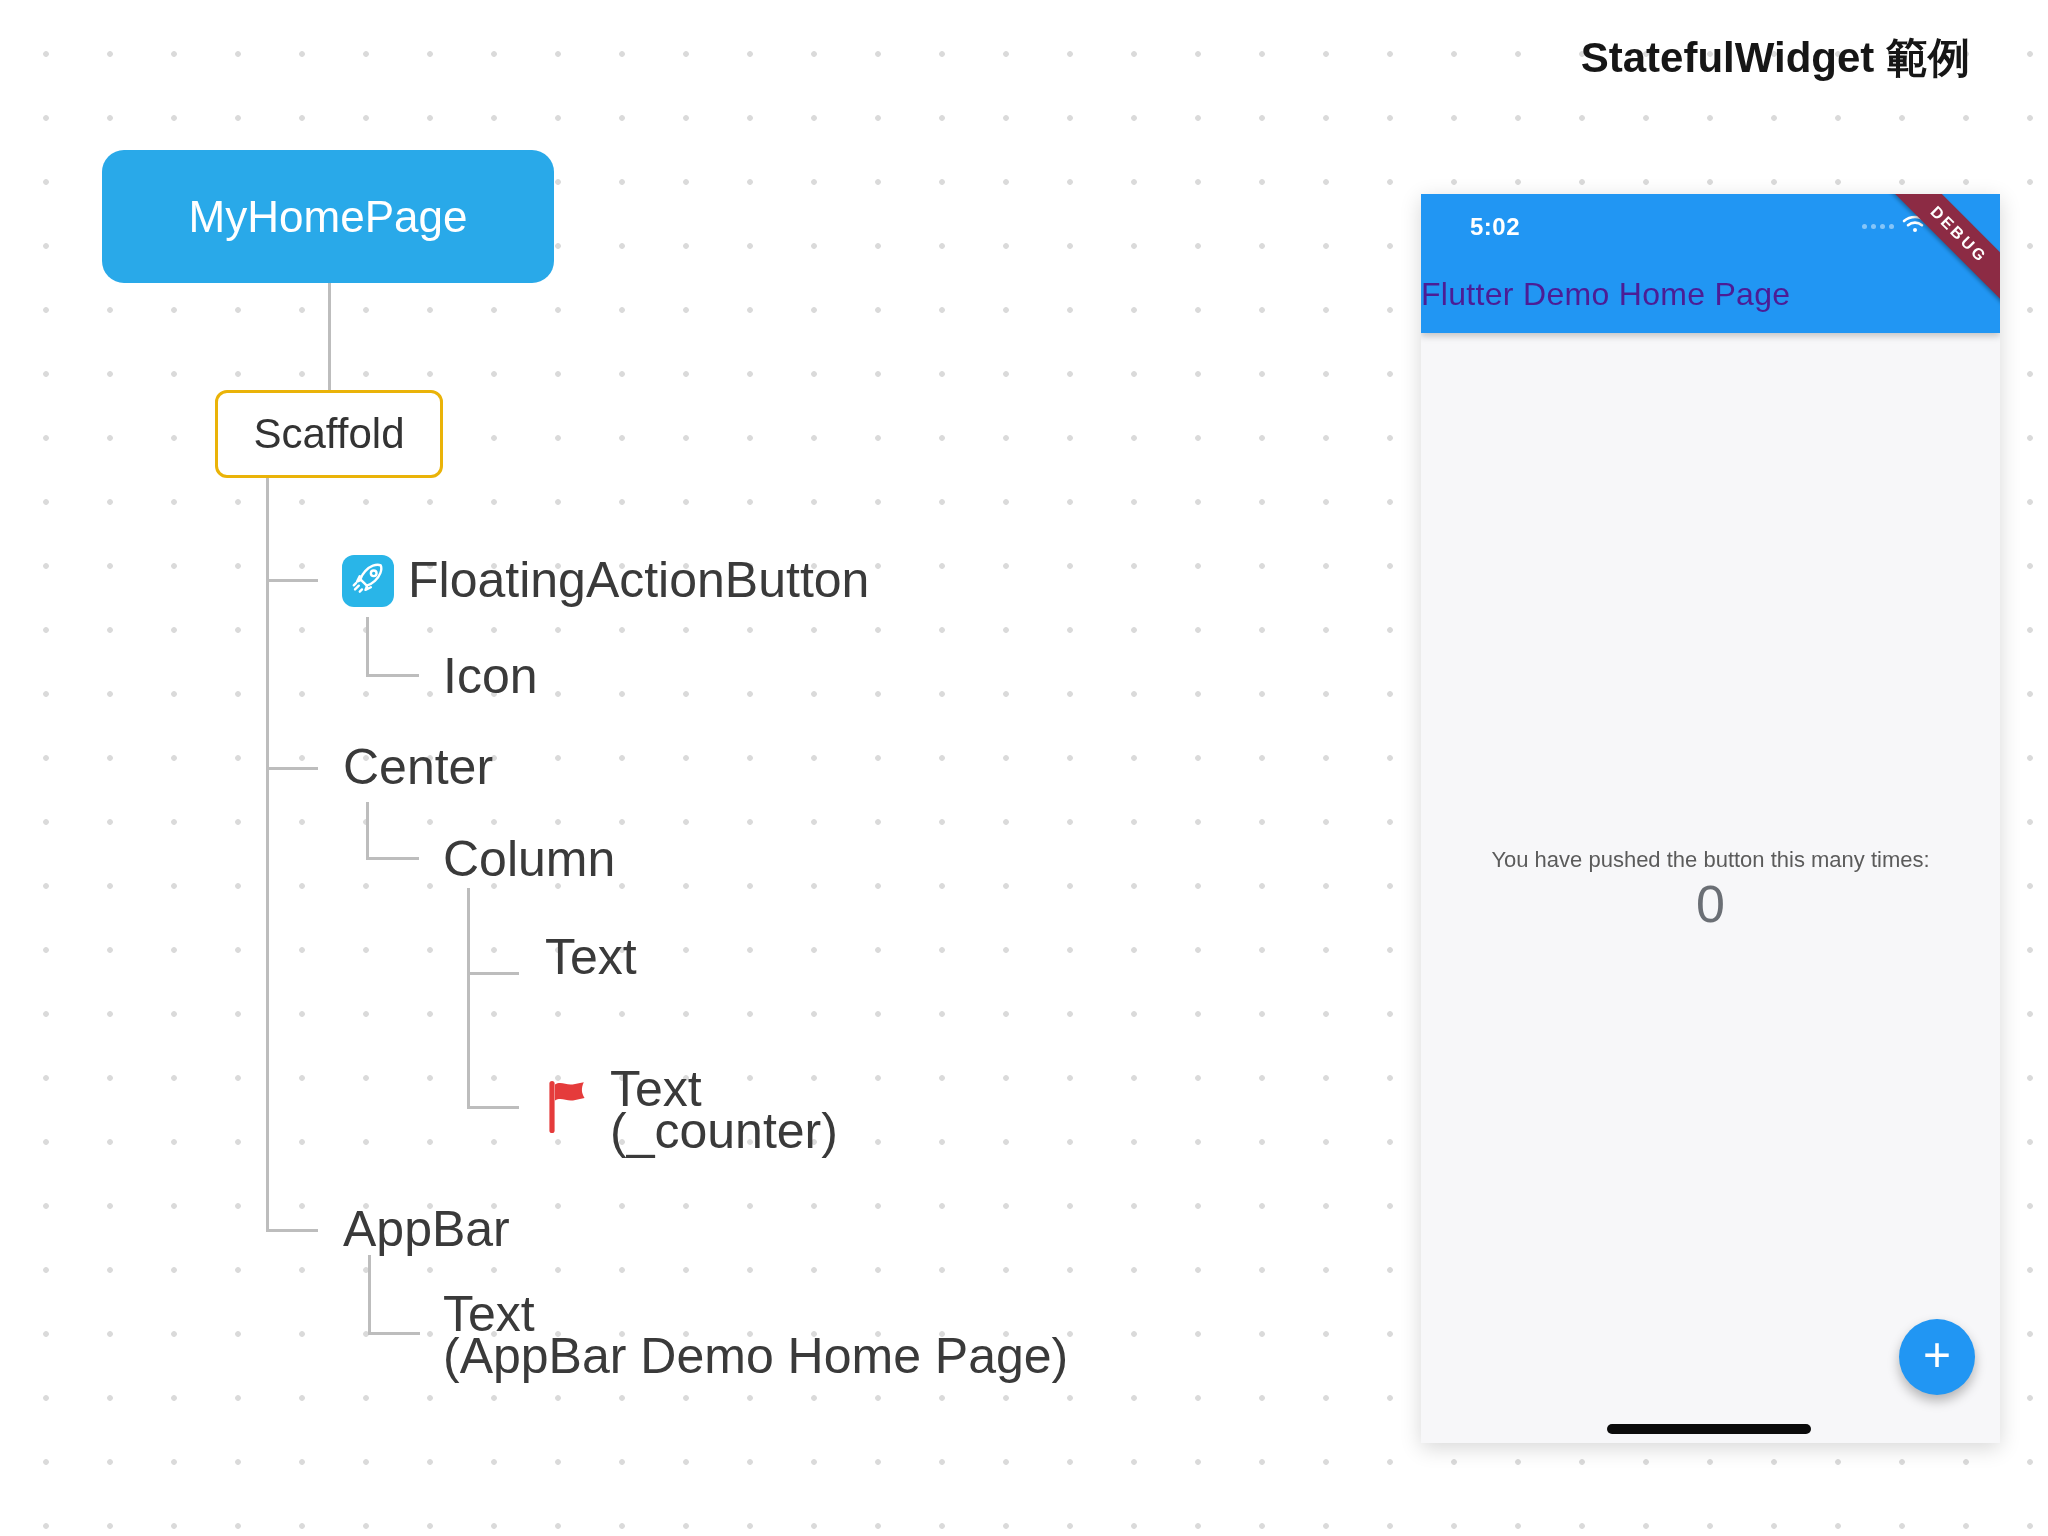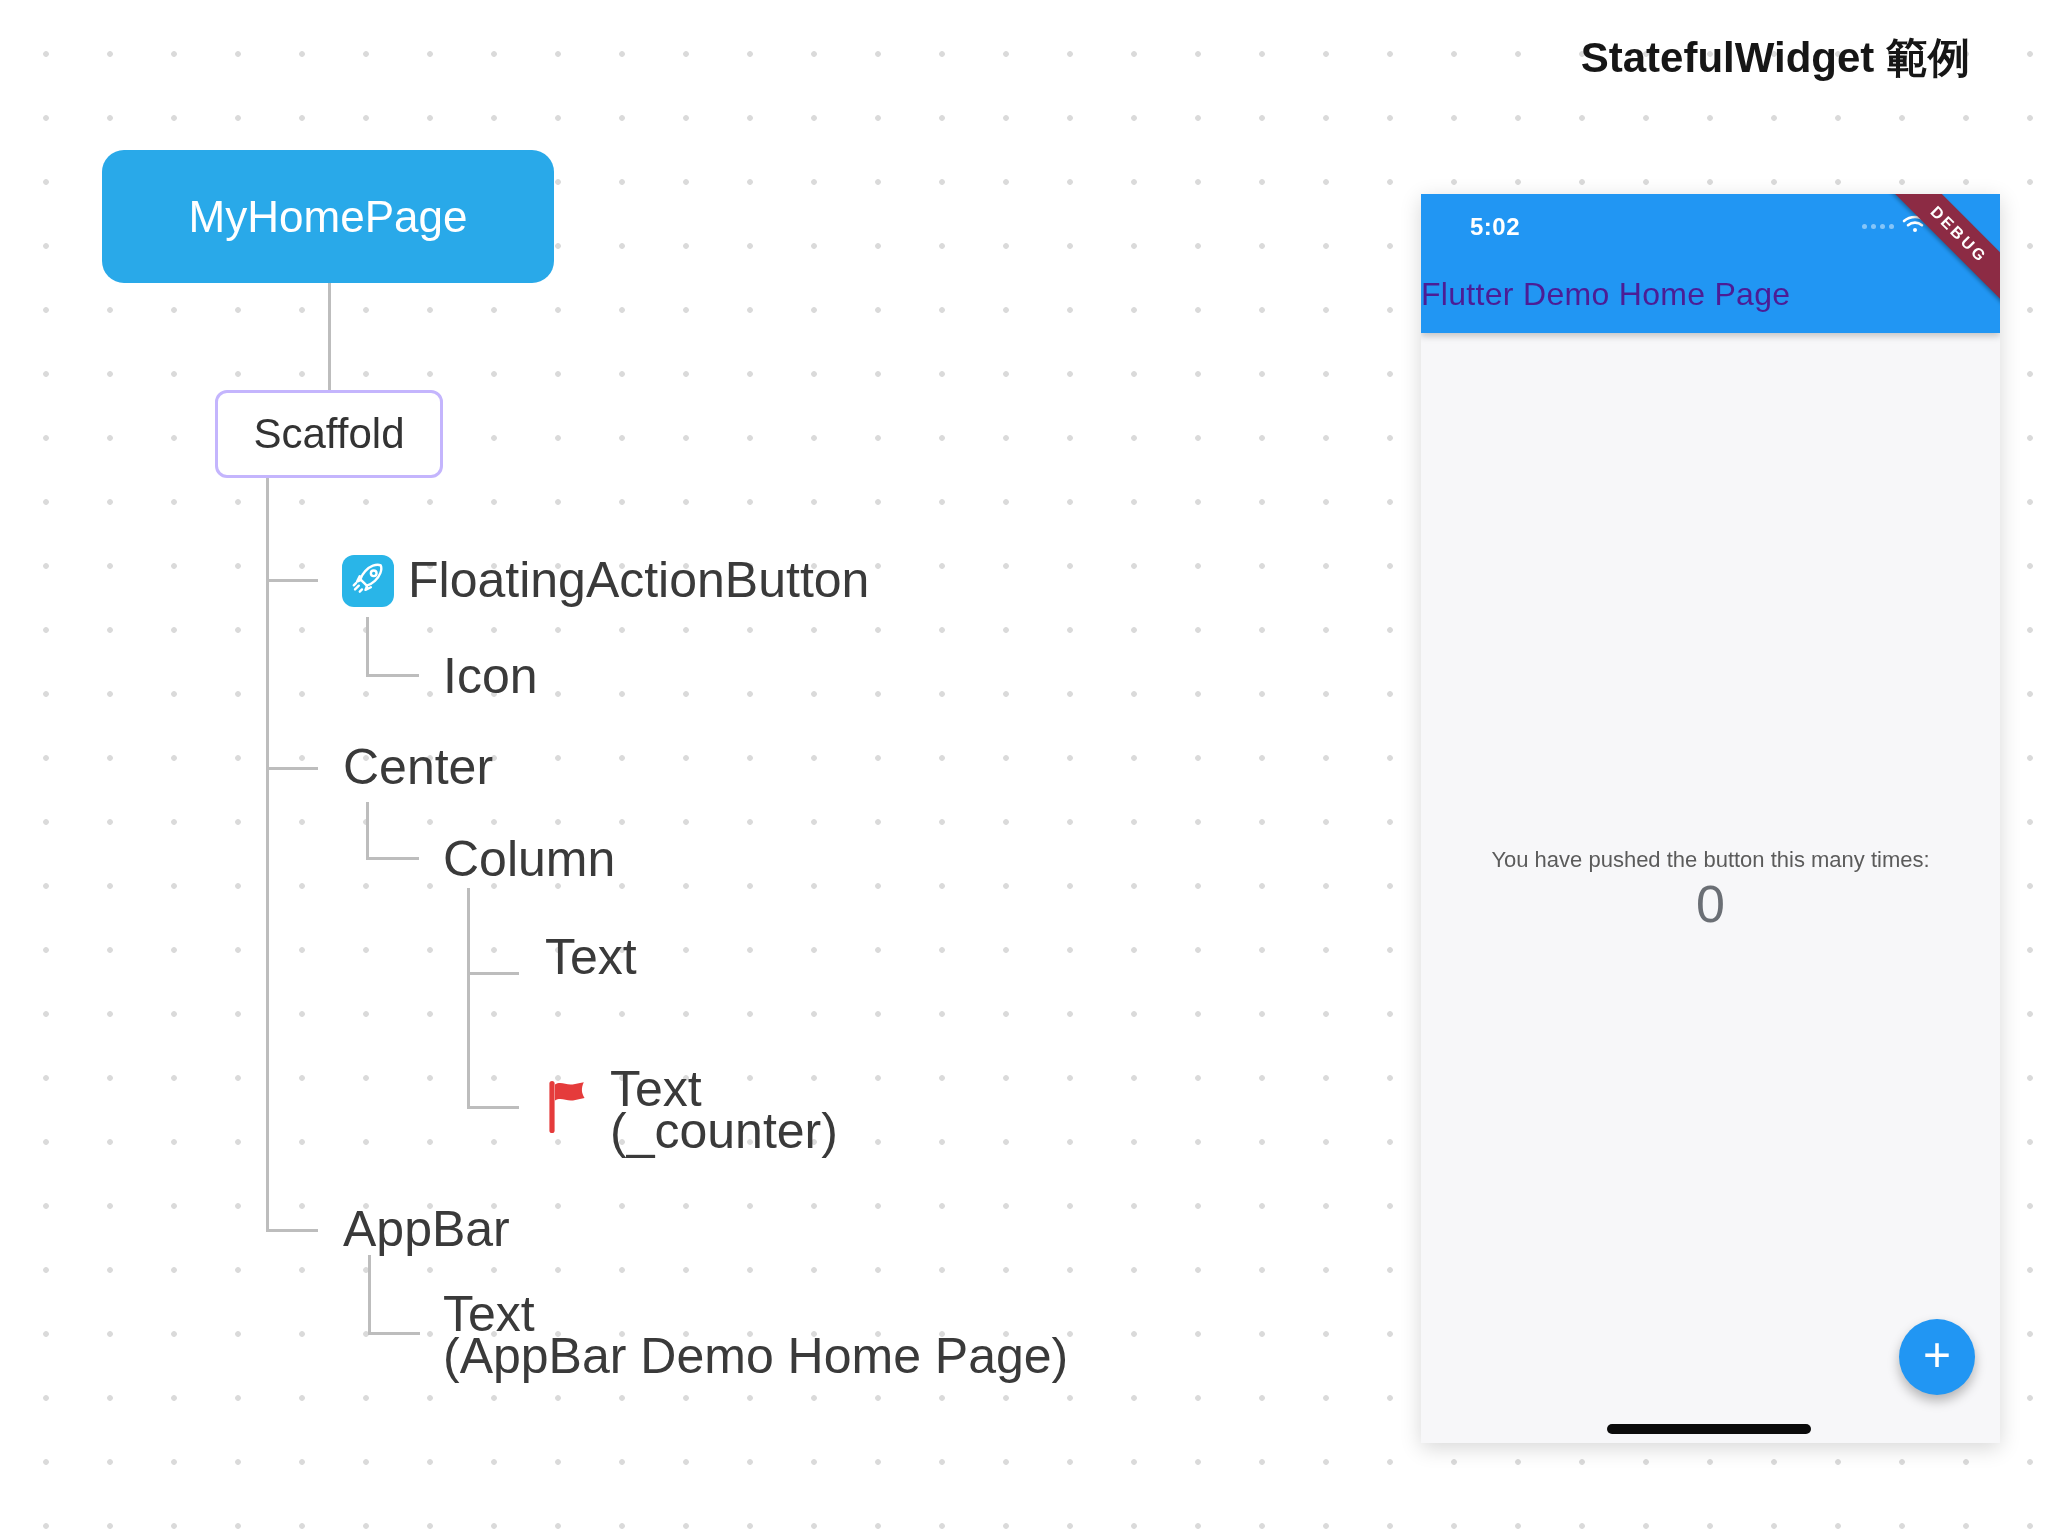--- a/index.html
+++ b/index.html
@@ -17,21 +17,21 @@
     text-align:right; font-size:42px; font-weight:700; color:#161616;
   }
   .root-box{
     position:absolute; left:102px; top:150px; width:452px; height:133px;
     background:#29a9e9; border-radius:22px;
     display:flex; align-items:center; justify-content:center;
     color:#ffffff; font-size:44px;
   }
   .scaffold-box{
     position:absolute; left:215px; top:390px; width:228px; height:88px;
-    background:#ffffff; border:3px solid #c4b5fd; border-radius:12px;
+    background:#ffffff; border:3px solid #eab308; border-radius:12px;
     box-sizing:border-box;
     display:flex; align-items:center; justify-content:center;
     color:#333333; font-size:42px;
   }
   .tline{position:absolute; background:#bdbdbd;}
   .tlabel{
     position:absolute; color:#3a3a3a; font-size:50px; line-height:42px; white-space:nowrap;
   }
   .node-icon-box{
     position:absolute; left:342px; top:555px; width:52px; height:52px;

